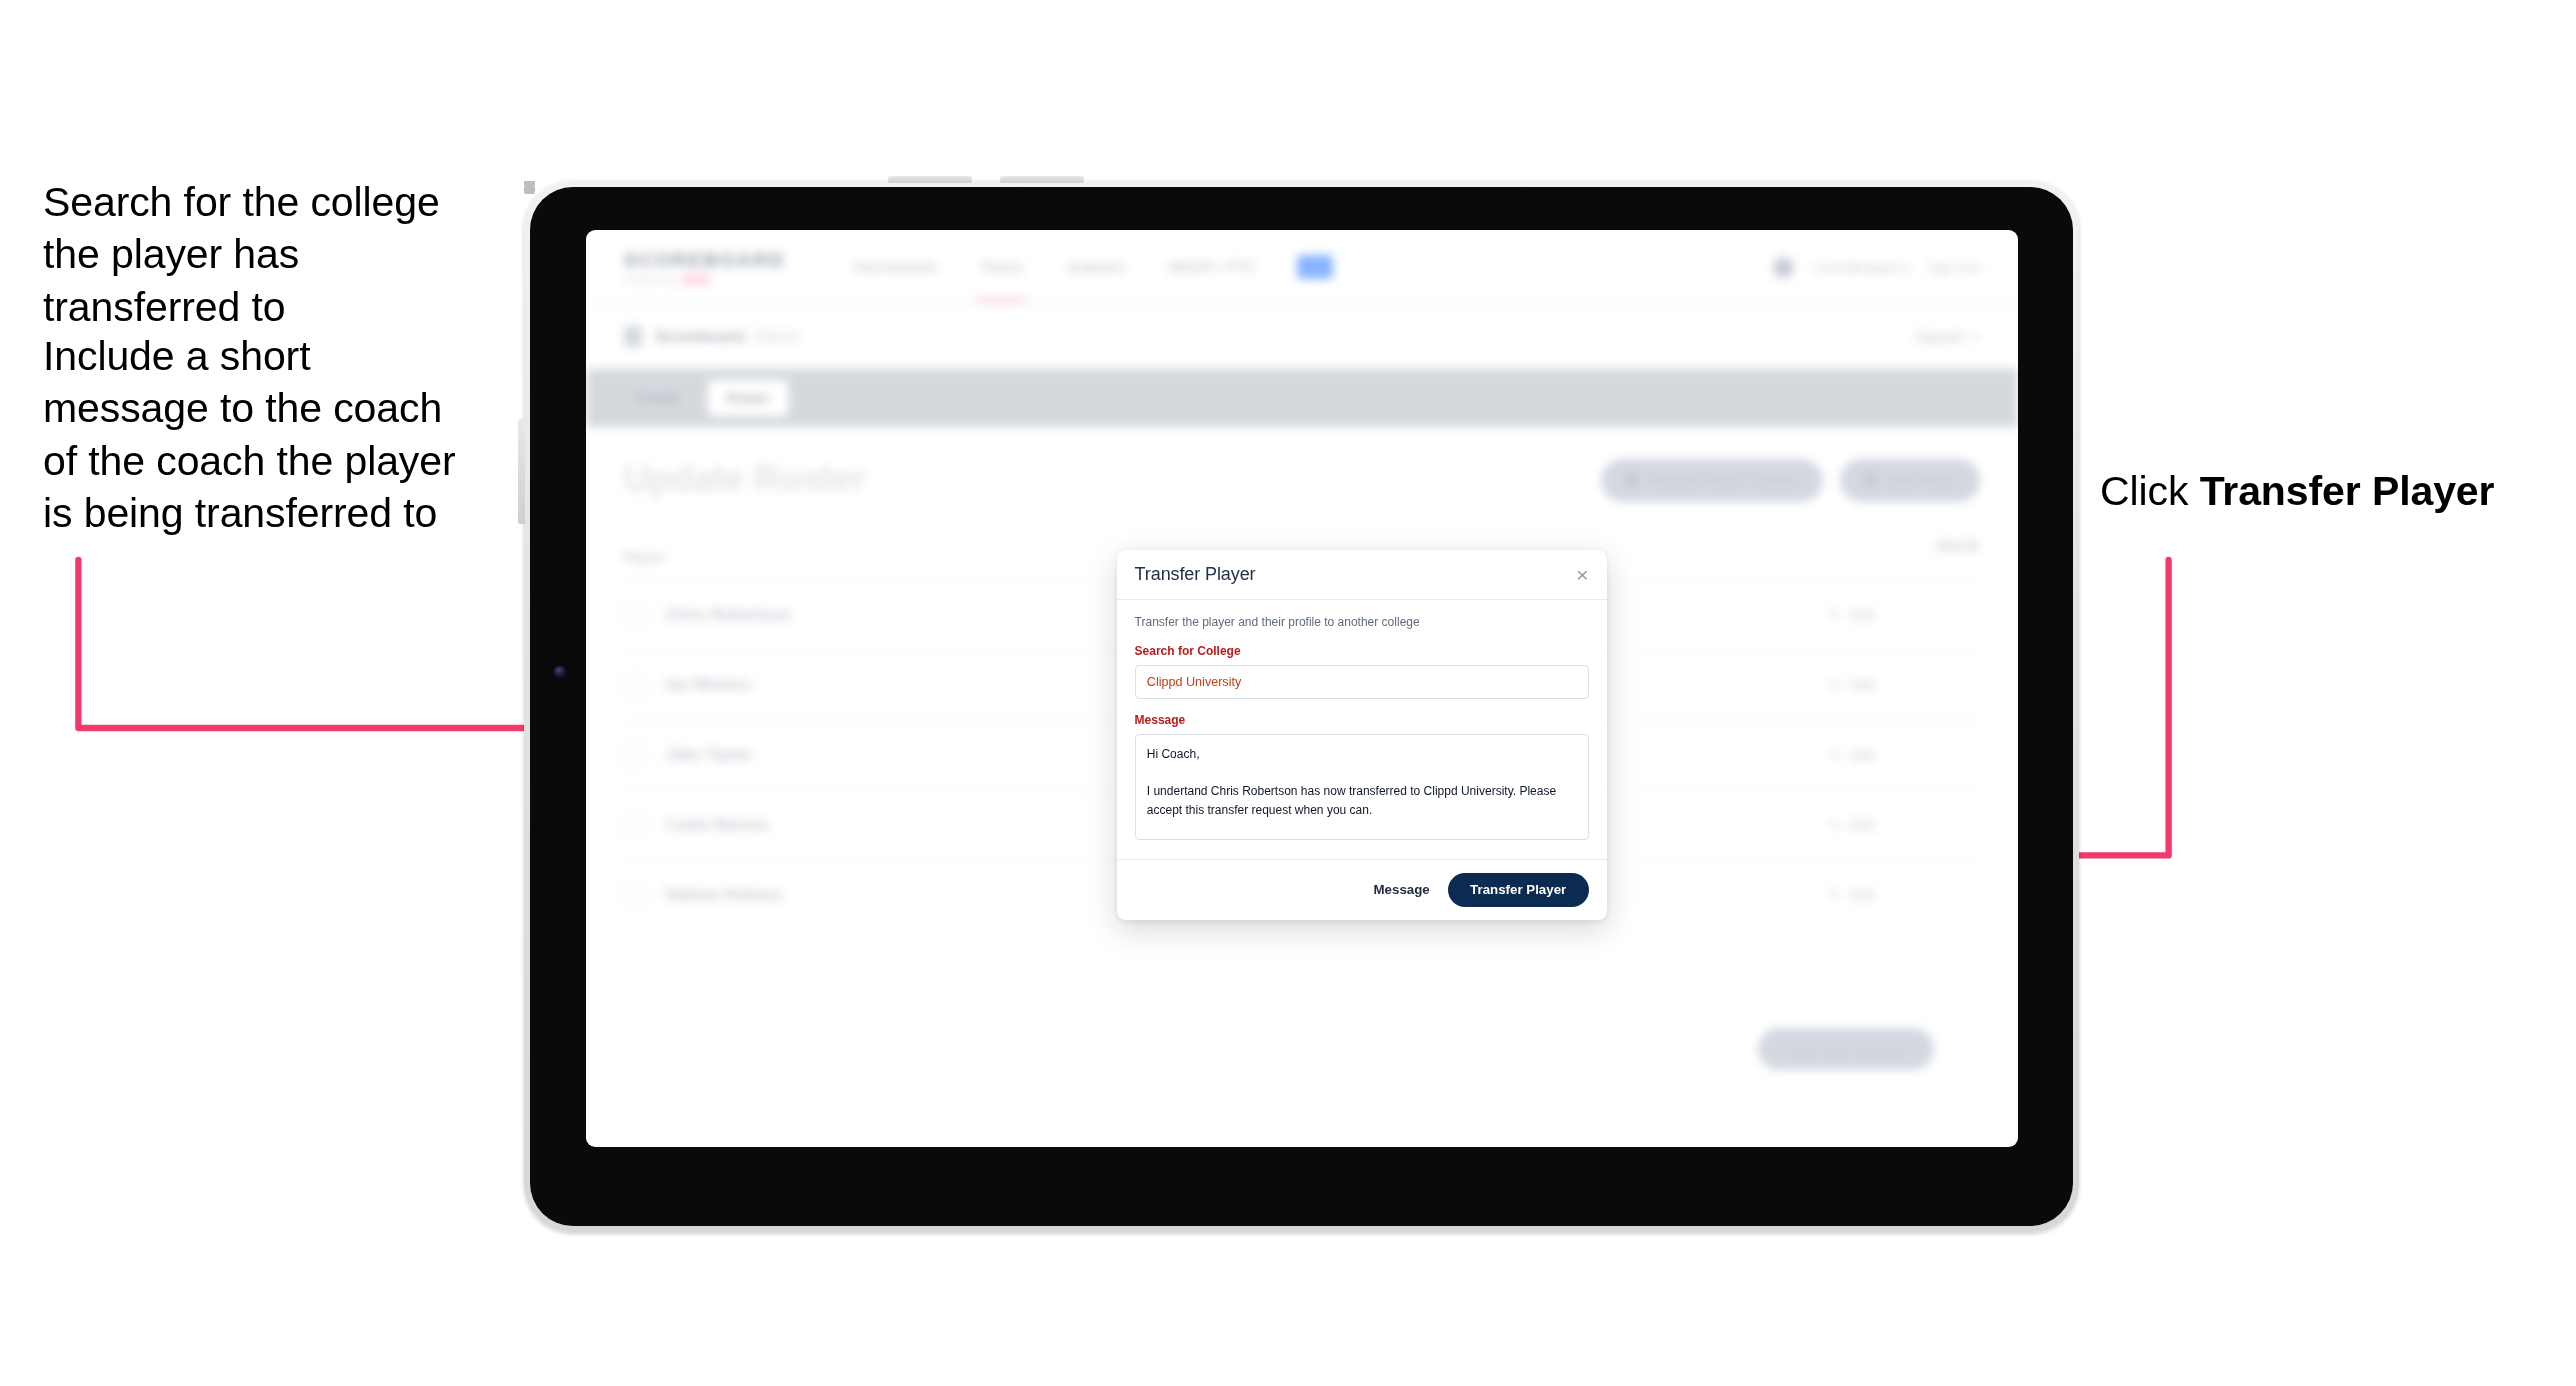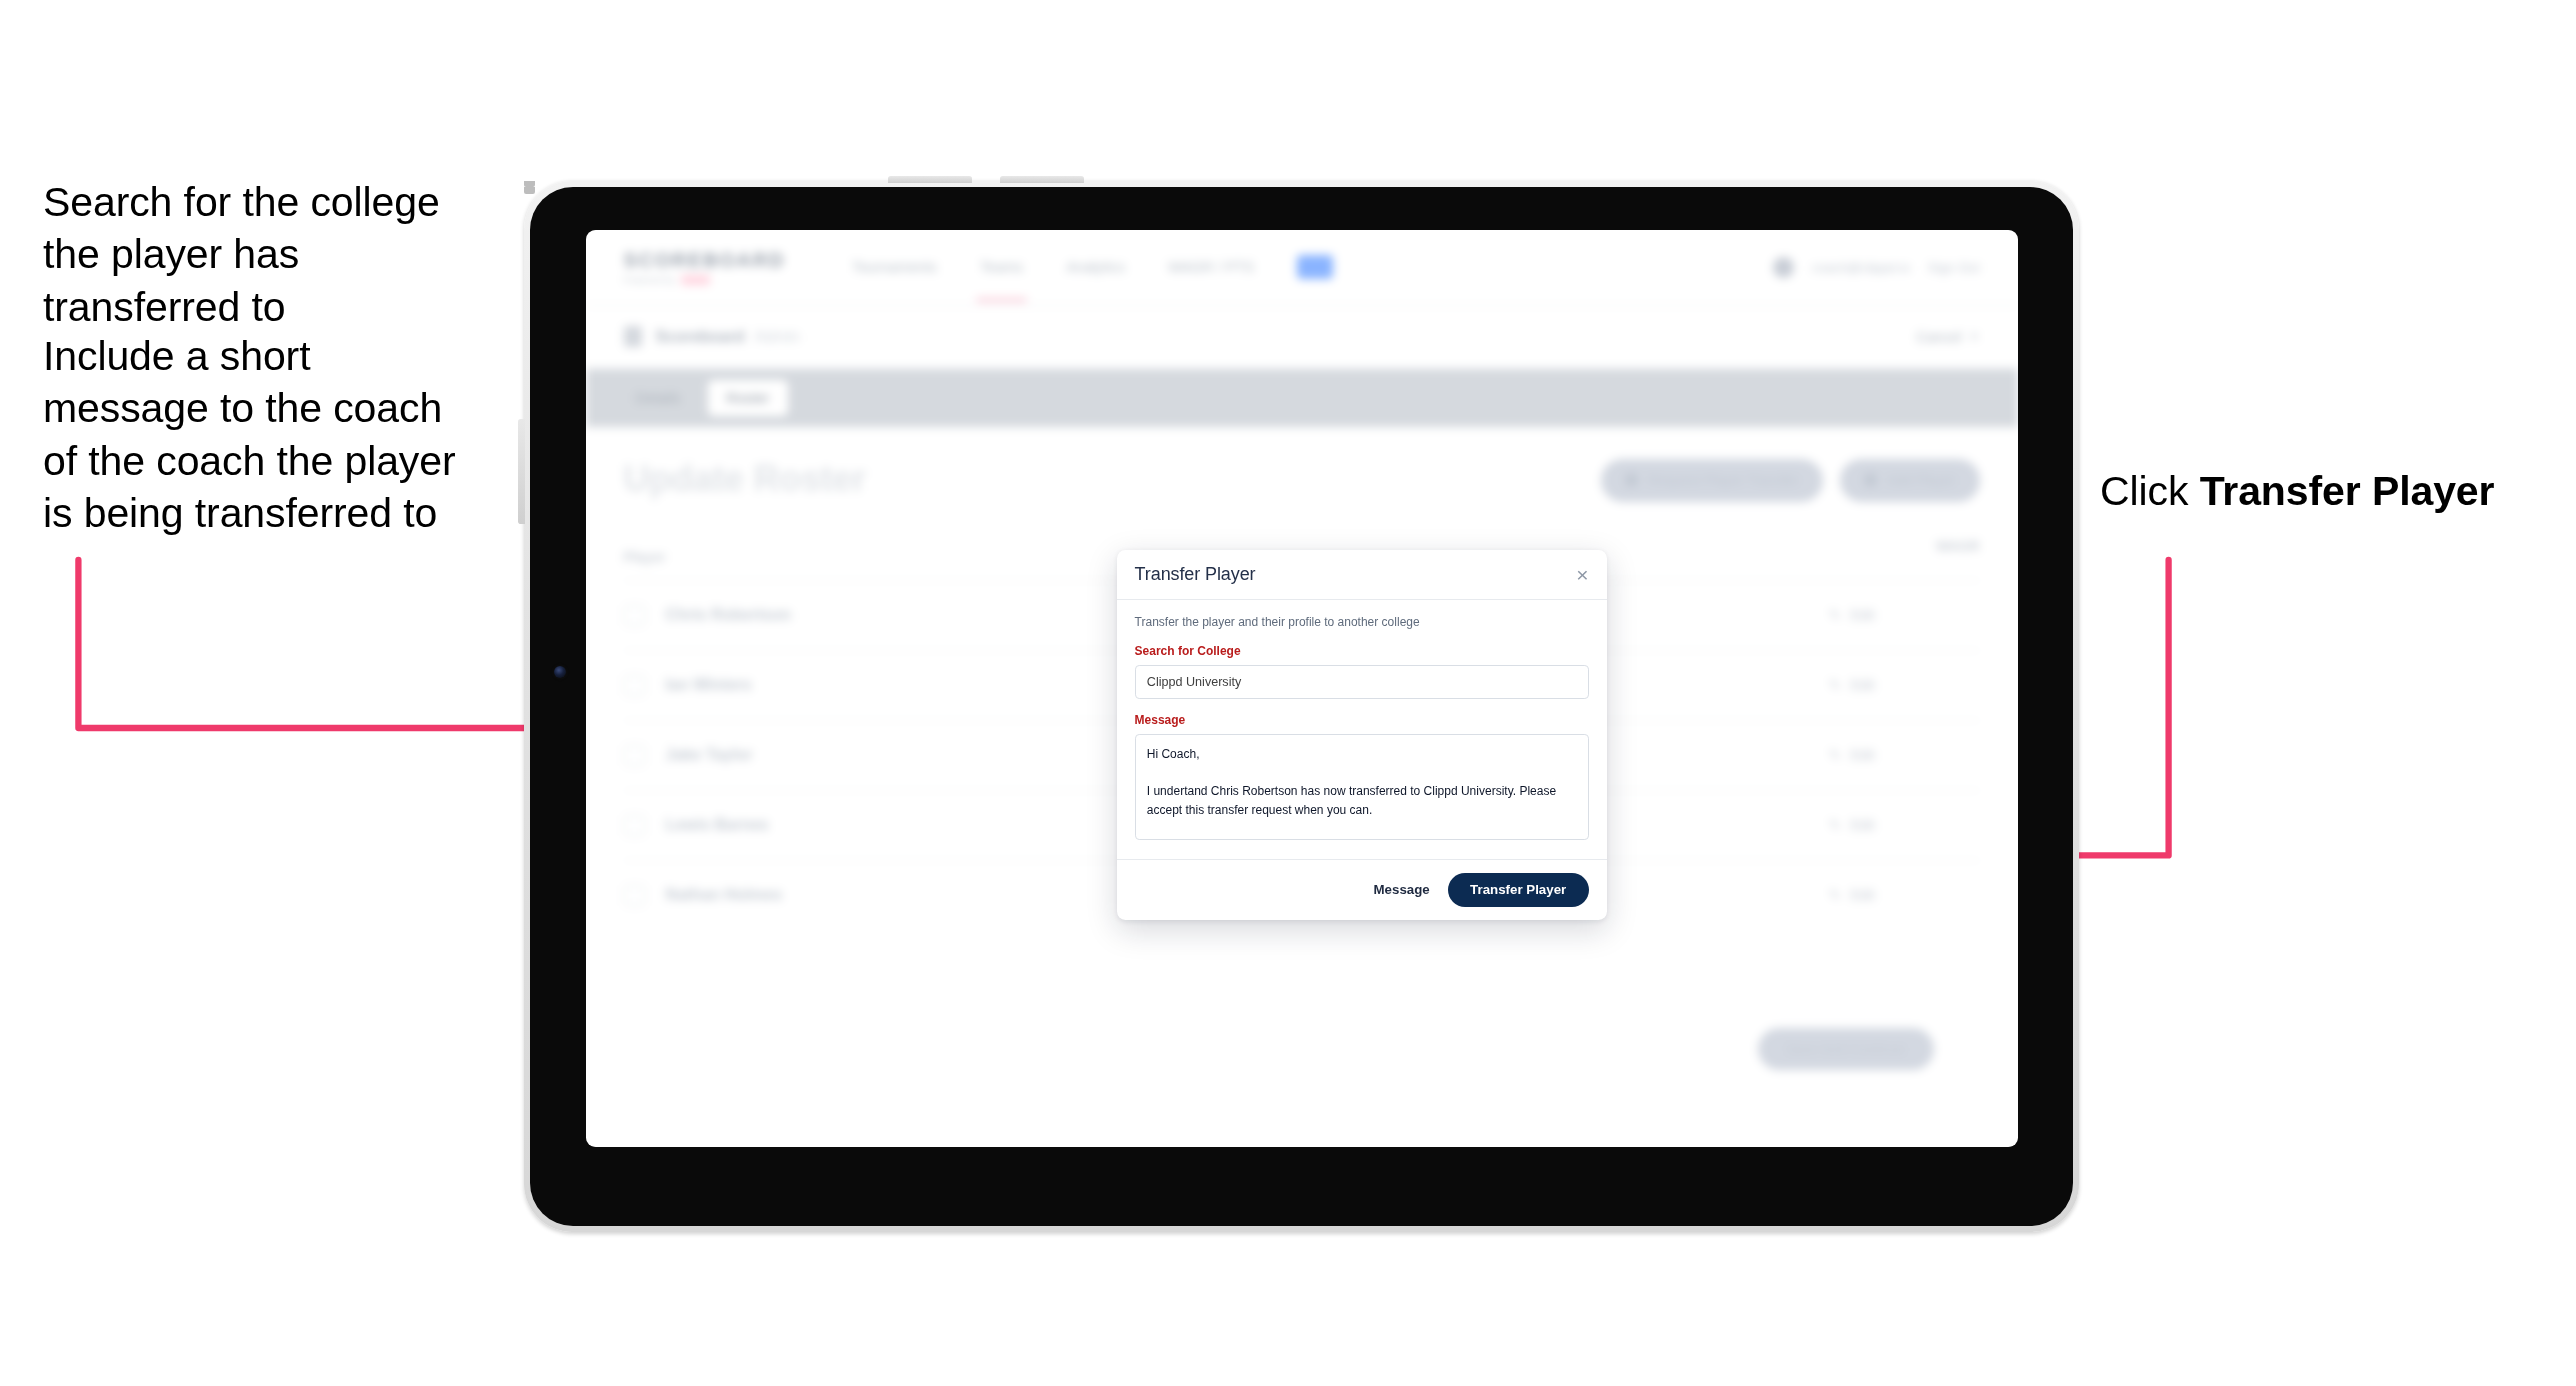--- a/index.html
+++ b/index.html
@@ -165,21 +165,21 @@
     padding: 14px 18px 14px 18px;
     border-bottom:0.7px solid #e7eaee;
   }
   #modal-title { font-size:18px; color:#243049; font-weight:500; letter-spacing:-0.1px;}
   #modal-close { font-size:21px; color:#8e98a6; line-height:1; cursor:pointer; font-weight:300;}
   #modal-body { padding: 15.4px 18px 17px 18px; }
   #modal-desc { font-size:12px; color:#5f6b7c; margin-bottom:15.4px; }
   .field-label { font-size:12px; color:#b91c1c; font-weight:600; margin-bottom:7px; }
   #college-input {
     width:100%; height:34px; border:0.7px solid #d9dee5; border-radius:4.2px;
-    padding: 0 11.2px; font-size:12.6px; color:#404040;
+    padding: 0 11.2px; font-size:12.6px; color:#c2410c;
     font-family:"Liberation Sans", sans-serif; background:#fff;
   }
   #message-wrap { margin-top:14px; }
   #message-input {
     width:100%; height:106px; border:0.7px solid #d9dee5; border-radius:4.2px;
     padding: 9.8px 11.2px; font-size:12px; color:#0f172a; line-height:1.55;
     font-family:"Liberation Sans", sans-serif; resize:none; background:#fff;
   }
   #modal-foot {
     display:flex; align-items:center; justify-content:flex-end; gap:18px;

